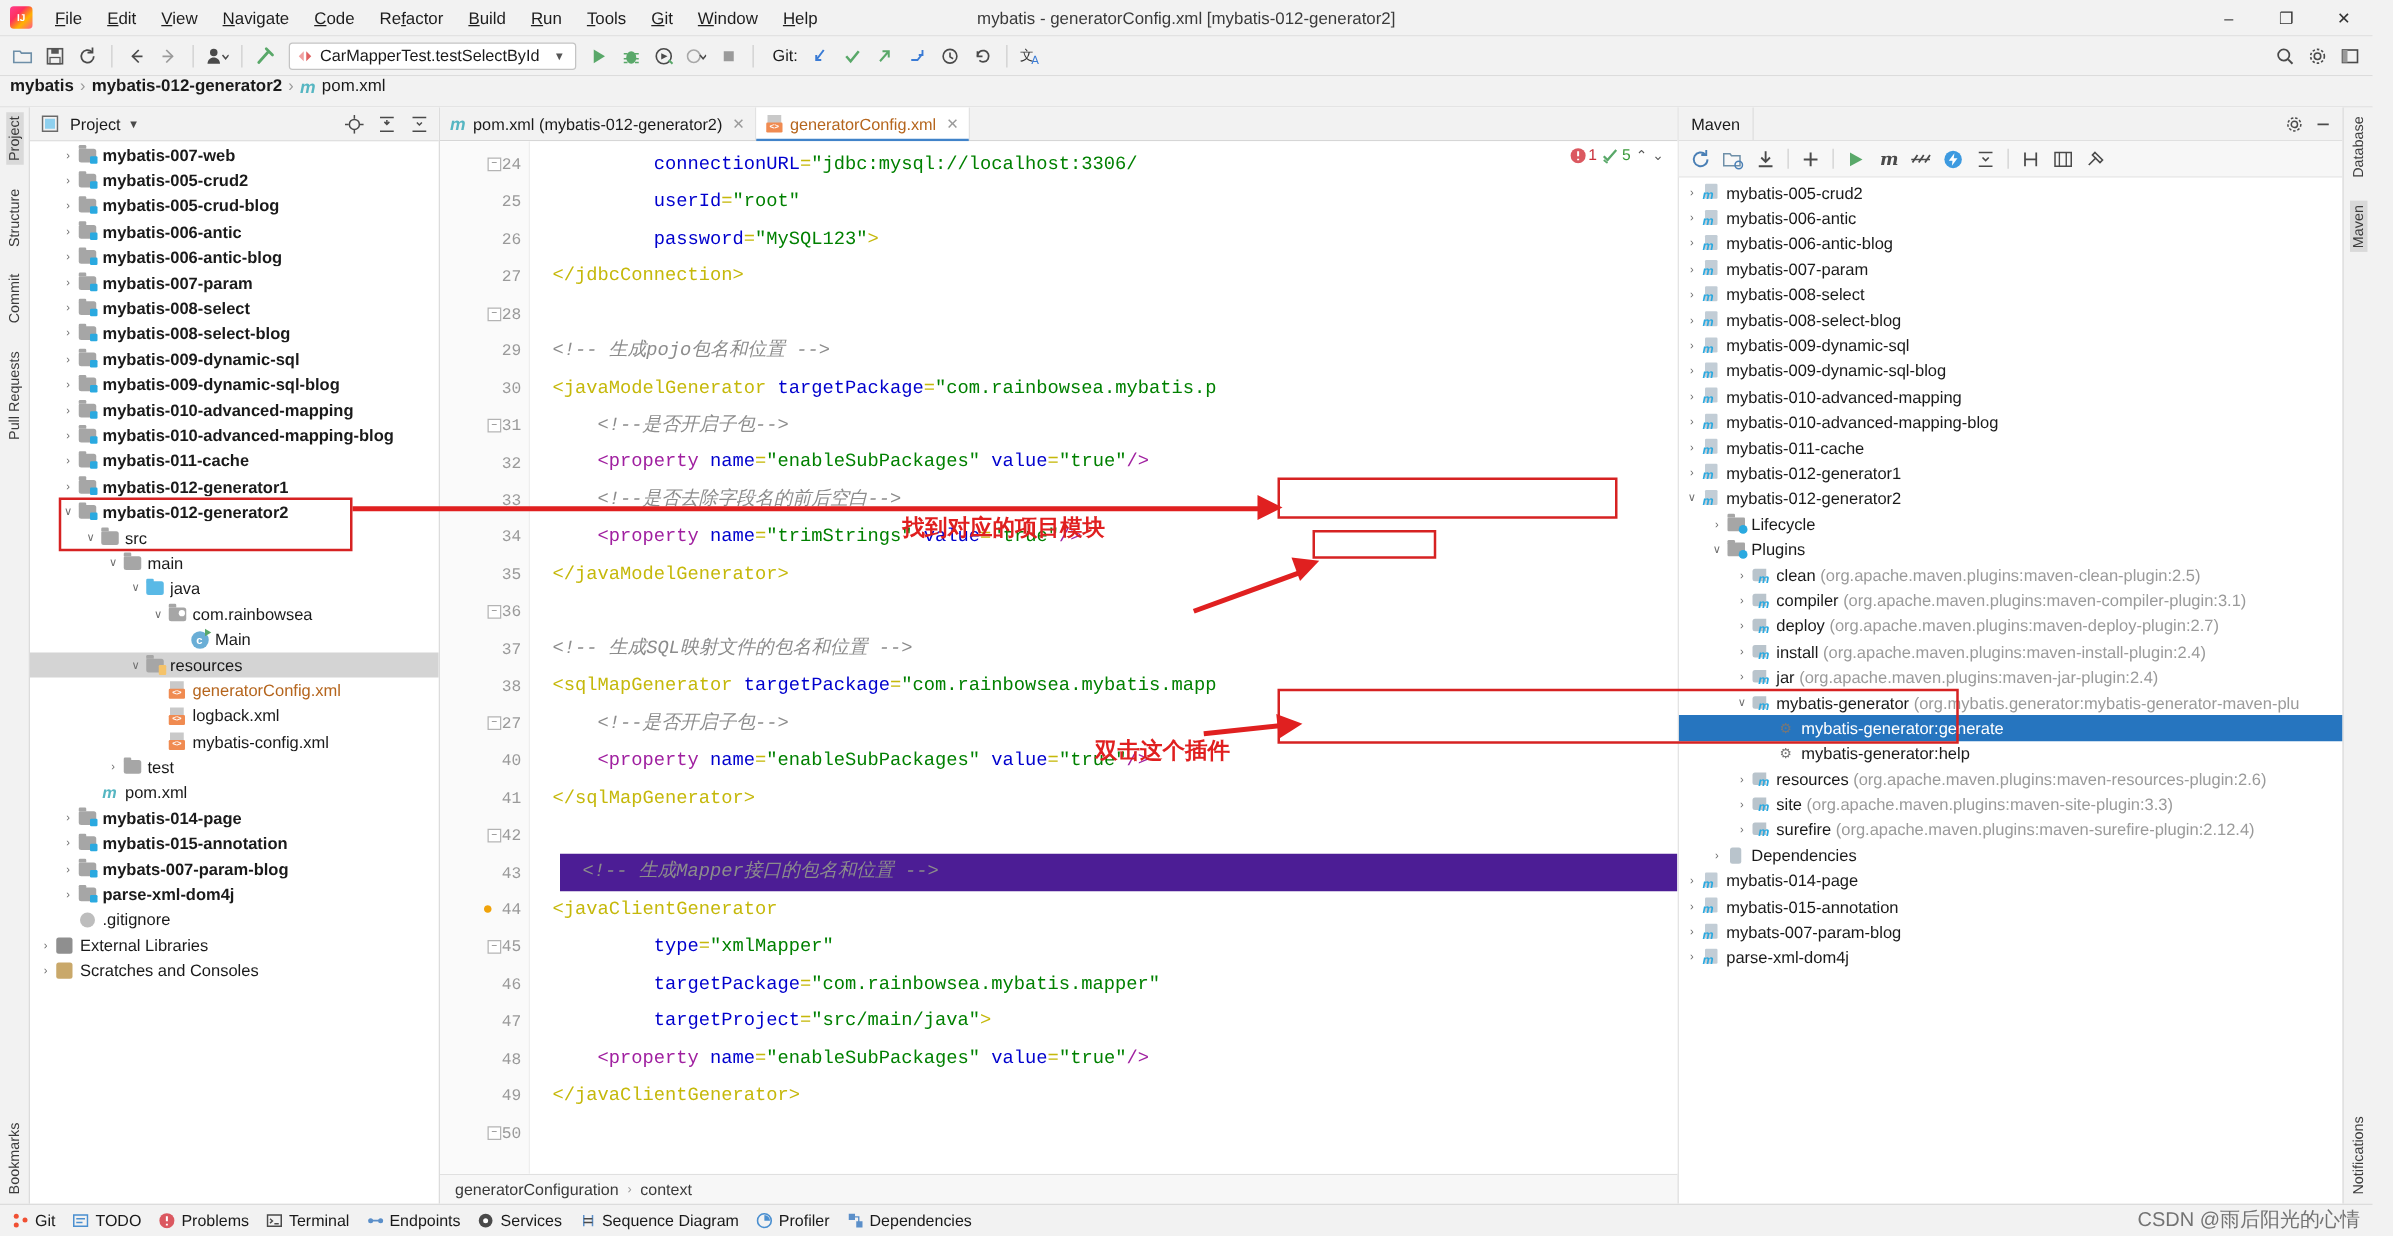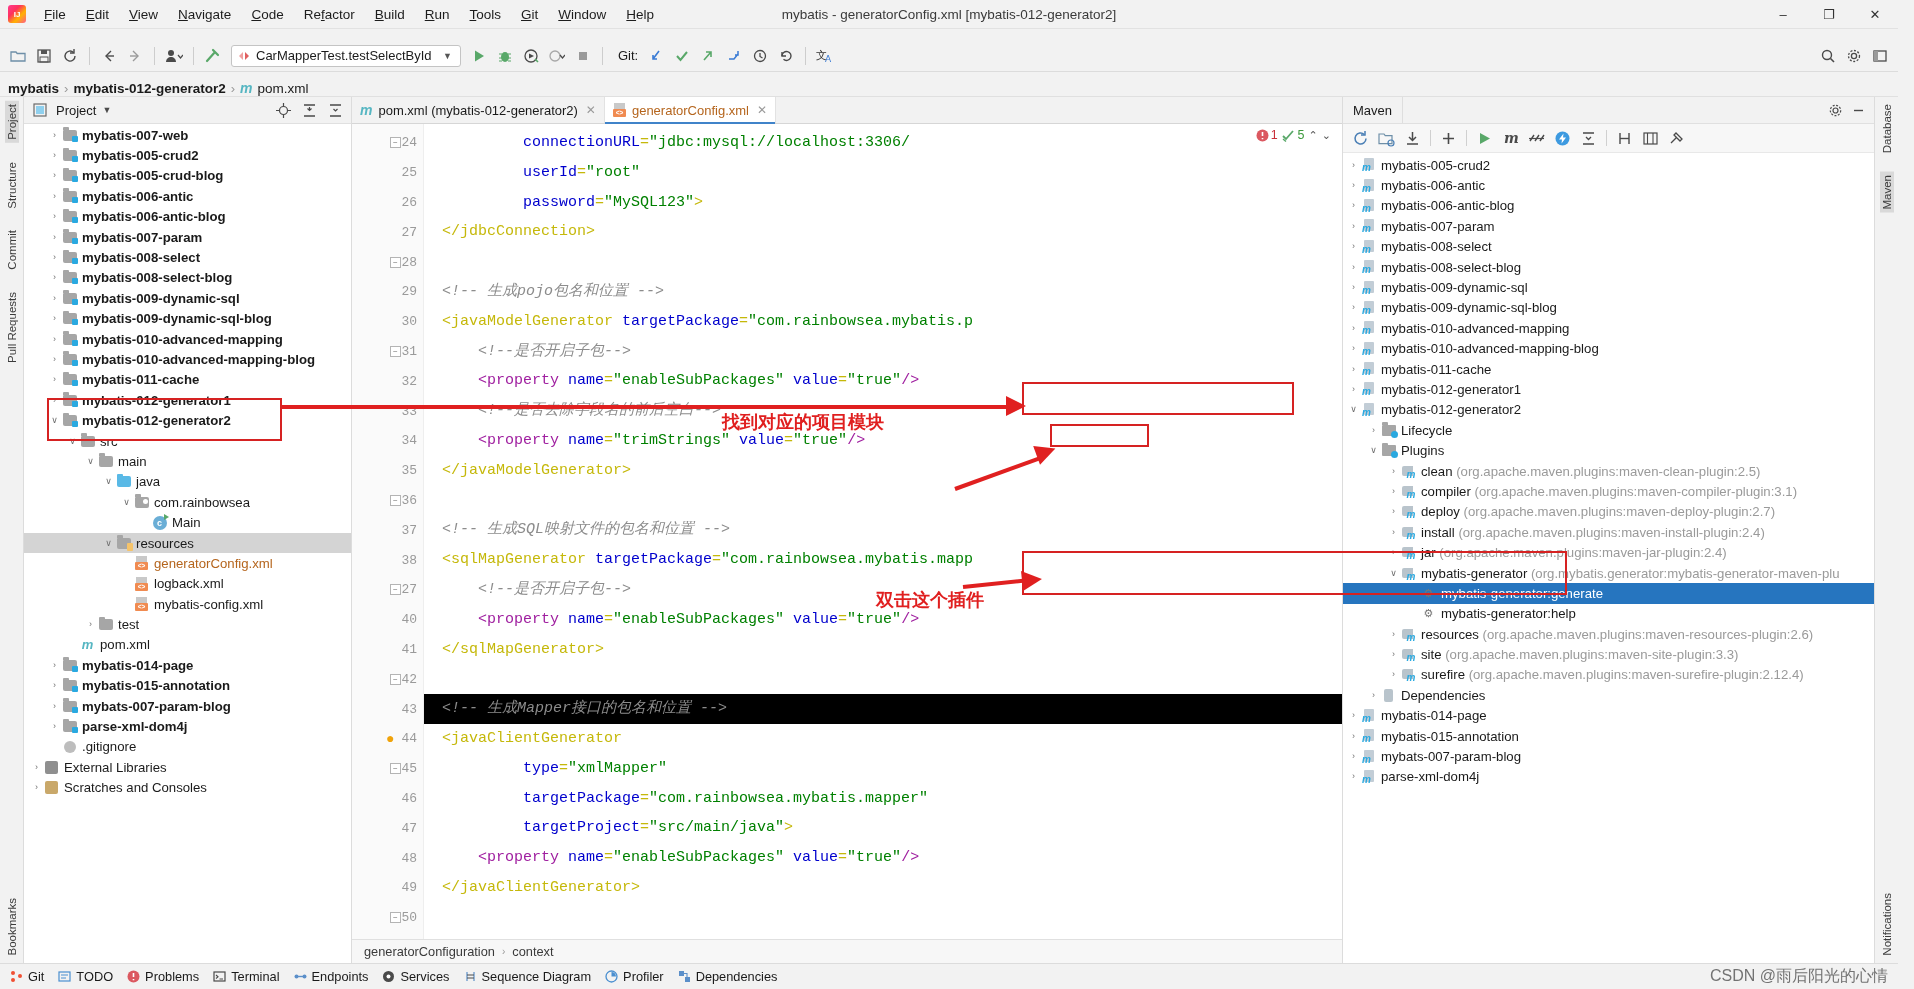--- a/index.html
+++ b/index.html
@@ -39,37 +39,37 @@
   }
   .win-buttons { margin-left: auto; display: flex; height: 100%; z-index: 3; }
   .win-btn {
     width: 46px; height: 100%; display: flex; align-items: center; justify-content: center;
     font-size: 13px; color: #333;
   }
 
   
   .toolbar {
     height: 32px; background: #f2f2f2; display: flex; align-items: center;
-    border-bottom: 1px solid #dcdcdc; padding: 0 6px; gap: 2px; flex: 0 0 32px; margin-top: 11px;
+    border-bottom: 1px solid #dcdcdc; padding: 0 6px; gap: 2px; flex: 0 0 32px;
   }
   .tb-ico {
     width: 24px; height: 24px; display: flex; align-items: center; justify-content: center;
     border-radius: 3px; cursor: default;
   }
   .tb-sep { width: 1px; height: 18px; background: #cdcdcd; margin: 0 5px; }
   .run-config {
     display: flex; align-items: center; gap: 6px; height: 22px; padding: 0 8px 0 6px;
     border: 1px solid #c4c4c4; border-radius: 3px; background: #fff; margin: 0 4px;
     min-width: 230px; font-size: 13px;
   }
   .git-label { font-size: 13px; color: #1a1a1a; margin: 0 4px 0 8px; }
 
   
   .breadcrumb {
-    height: 25px; background: #f2f2f2; display: flex; align-items: flex-end;
+    height: 25px; background: #f2f2f2; display: flex; align-items: flex-start;
     padding: 0 8px; gap: 5px; font-size: 13.5px; border-bottom: 1px solid #e0e0e0;
     flex: 0 0 25px;
   }
   .bc-sep { color: #9a9a9a; font-size: 13px; }
   .bc-bold { font-weight: bold; }
   .m-icon { color: #56b6c2; font-style: italic; font-weight: bold; font-size: 14px; }
 
   
   .mainrow { flex: 1; display: flex; min-height: 0; }
 
@@ -151,21 +151,21 @@
   }
   .gline {
     height: 29.8px; display: flex; align-items: center; justify-content: flex-end;
     padding-right: 6px; font-family: "Liberation Mono", monospace; font-size: 13px; color: #9a9a9a;
   }
   .code {
     flex: 1; padding-top: 4px; font-family: "Liberation Mono", monospace;
     font-size: 15px; position: relative; overflow: hidden; white-space: nowrap;
   }
   .cline { height: 29.8px; line-height: 29.8px; padding-left: 18px; position: relative; }
-  .cline.hl { background: #000000; }
+  .cline.hl { background: #4c1d95; margin-left: 24px; }
   .tagname { color: #c5b80a; }
   .punct { color: #c5b80a; }
   .attr { color: #0000cd; }
   .val { color: #008000; }
   .prop { color: #a020a0; }
   .cmt { color: #8c8c8c; font-style: italic; }
 
   .inspect-widget {
     position: absolute; top: 3px; right: 8px; display: flex; align-items: center; gap: 4px;
     font-size: 12.5px; color: #4a4a4a; background: #fff; padding: 1px 3px; z-index: 6;

